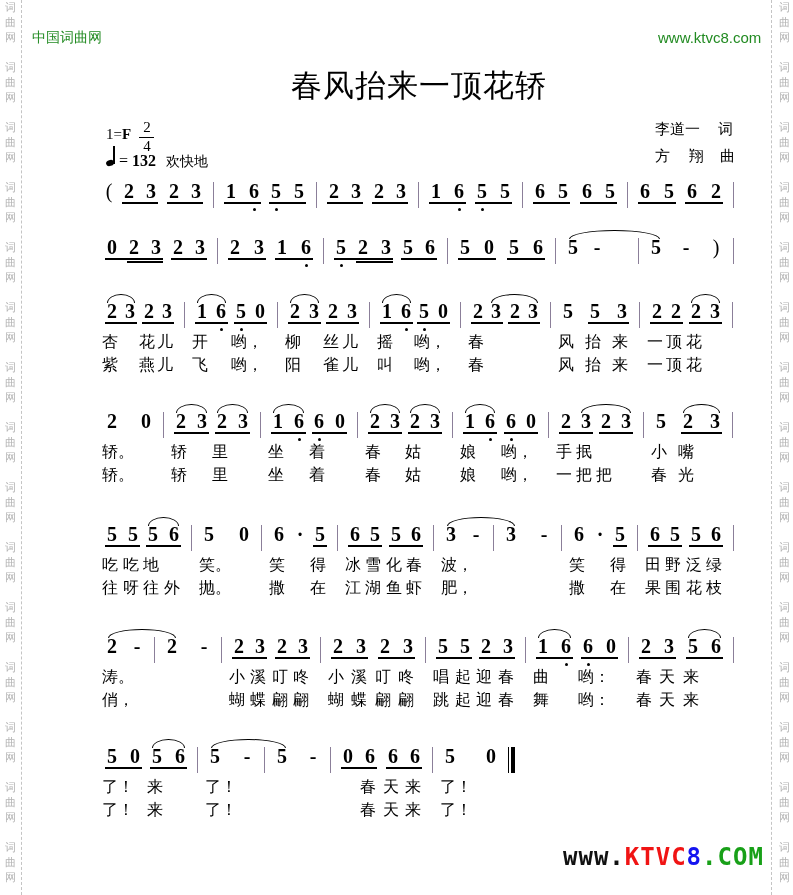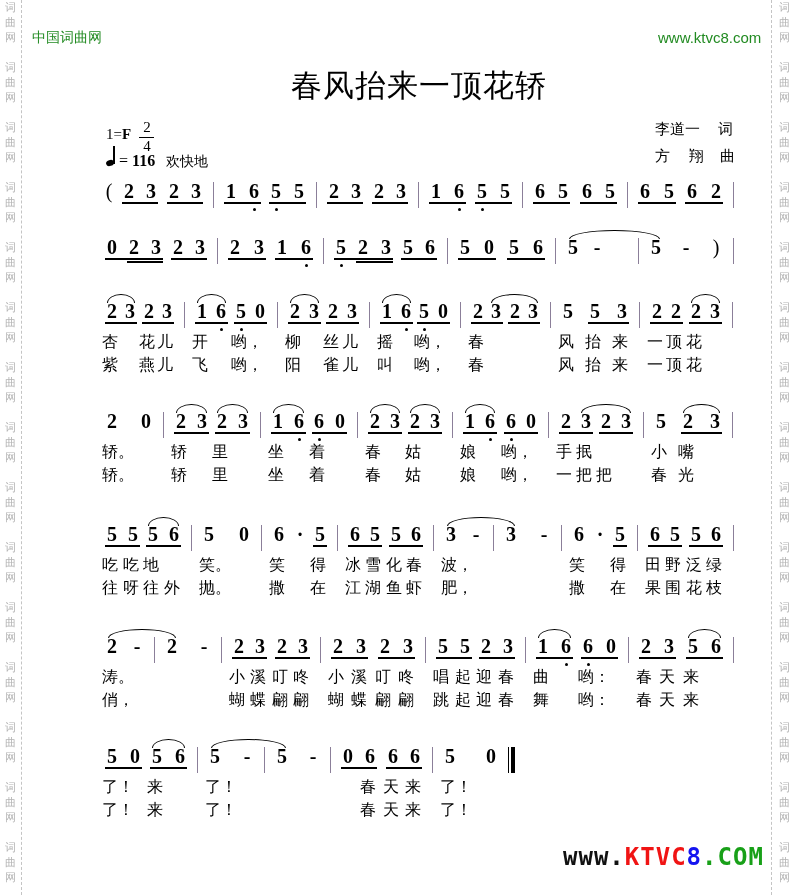--- a/index.html
+++ b/index.html
@@ -79,21 +79,21 @@
 
 <div class="key"><span>1=</span><b>F</b></div>
 <div class="ts-num">2</div>
 <div class="ts-line"></div>
 <div class="ts-den">4</div>
 
 <div>
     <div class="q-stem"></div>
     <div class="q-head"></div>
   </div>
-<div class="tempo-val"><span>=</span><b>116</b></div>
+<div class="tempo-val"><span>=</span><b>132</b></div>
 <div class="tempo-expr">欢快地</div>
 
 <div class="credit" style="left:655px;top:122px">李道一</div>
 <div class="credit" style="left:718px;top:122px">词</div>
 <div class="credit" style="left:655px;top:149px">方 翔</div>
 <div class="credit" style="left:720px;top:149px">曲</div>
 
 <div id="score">
     <div class="note paren" style="left: 103px; top: 181px;">(</div>
     <div class="note" style="left: 123px; top: 181px;">2</div>

